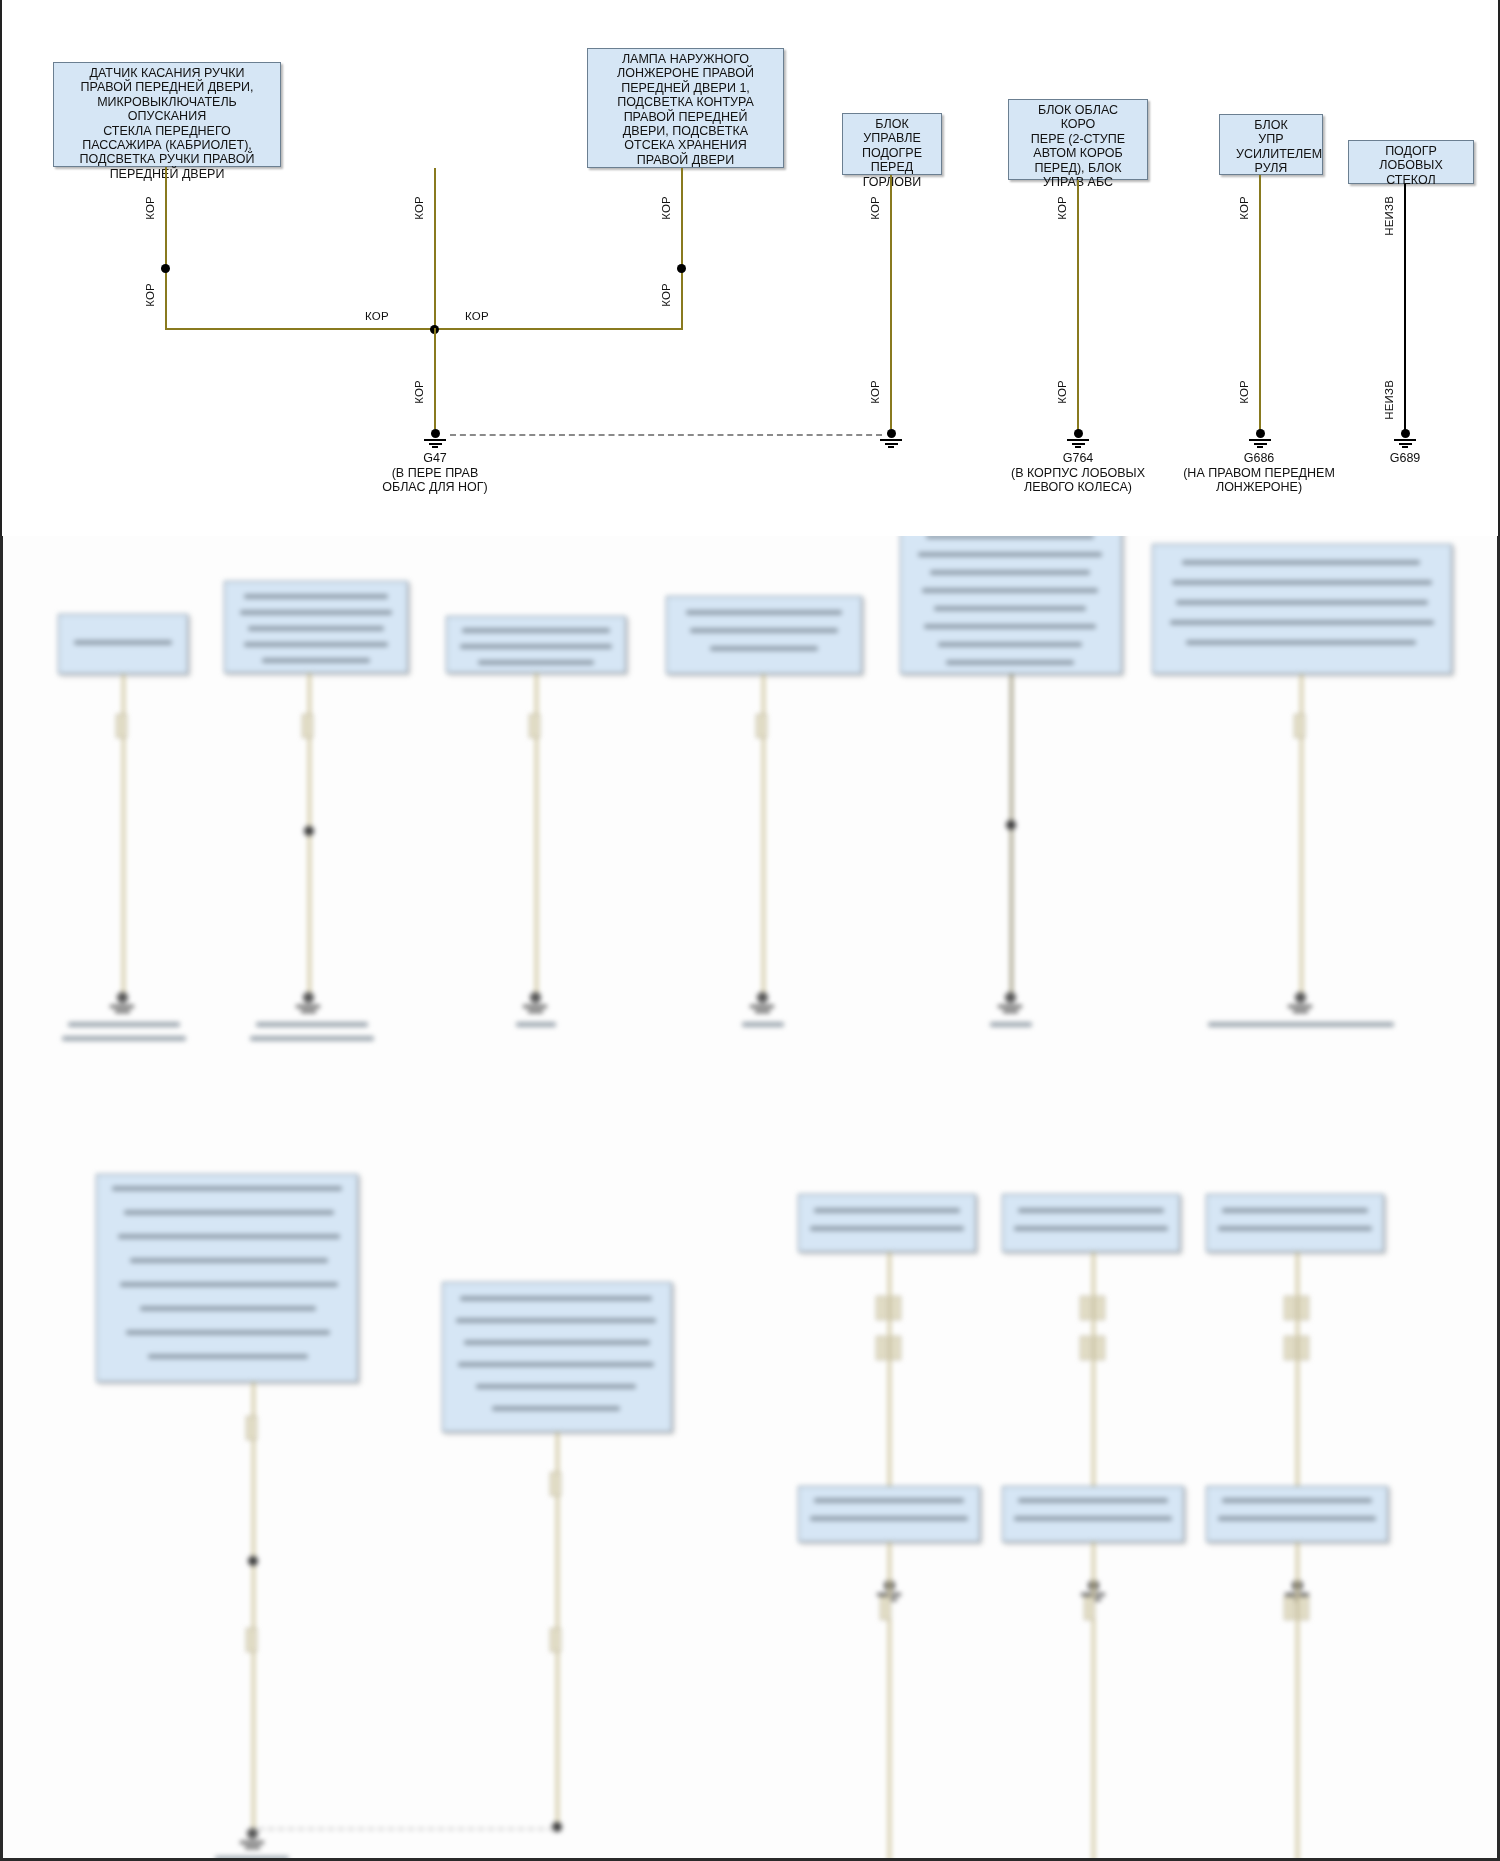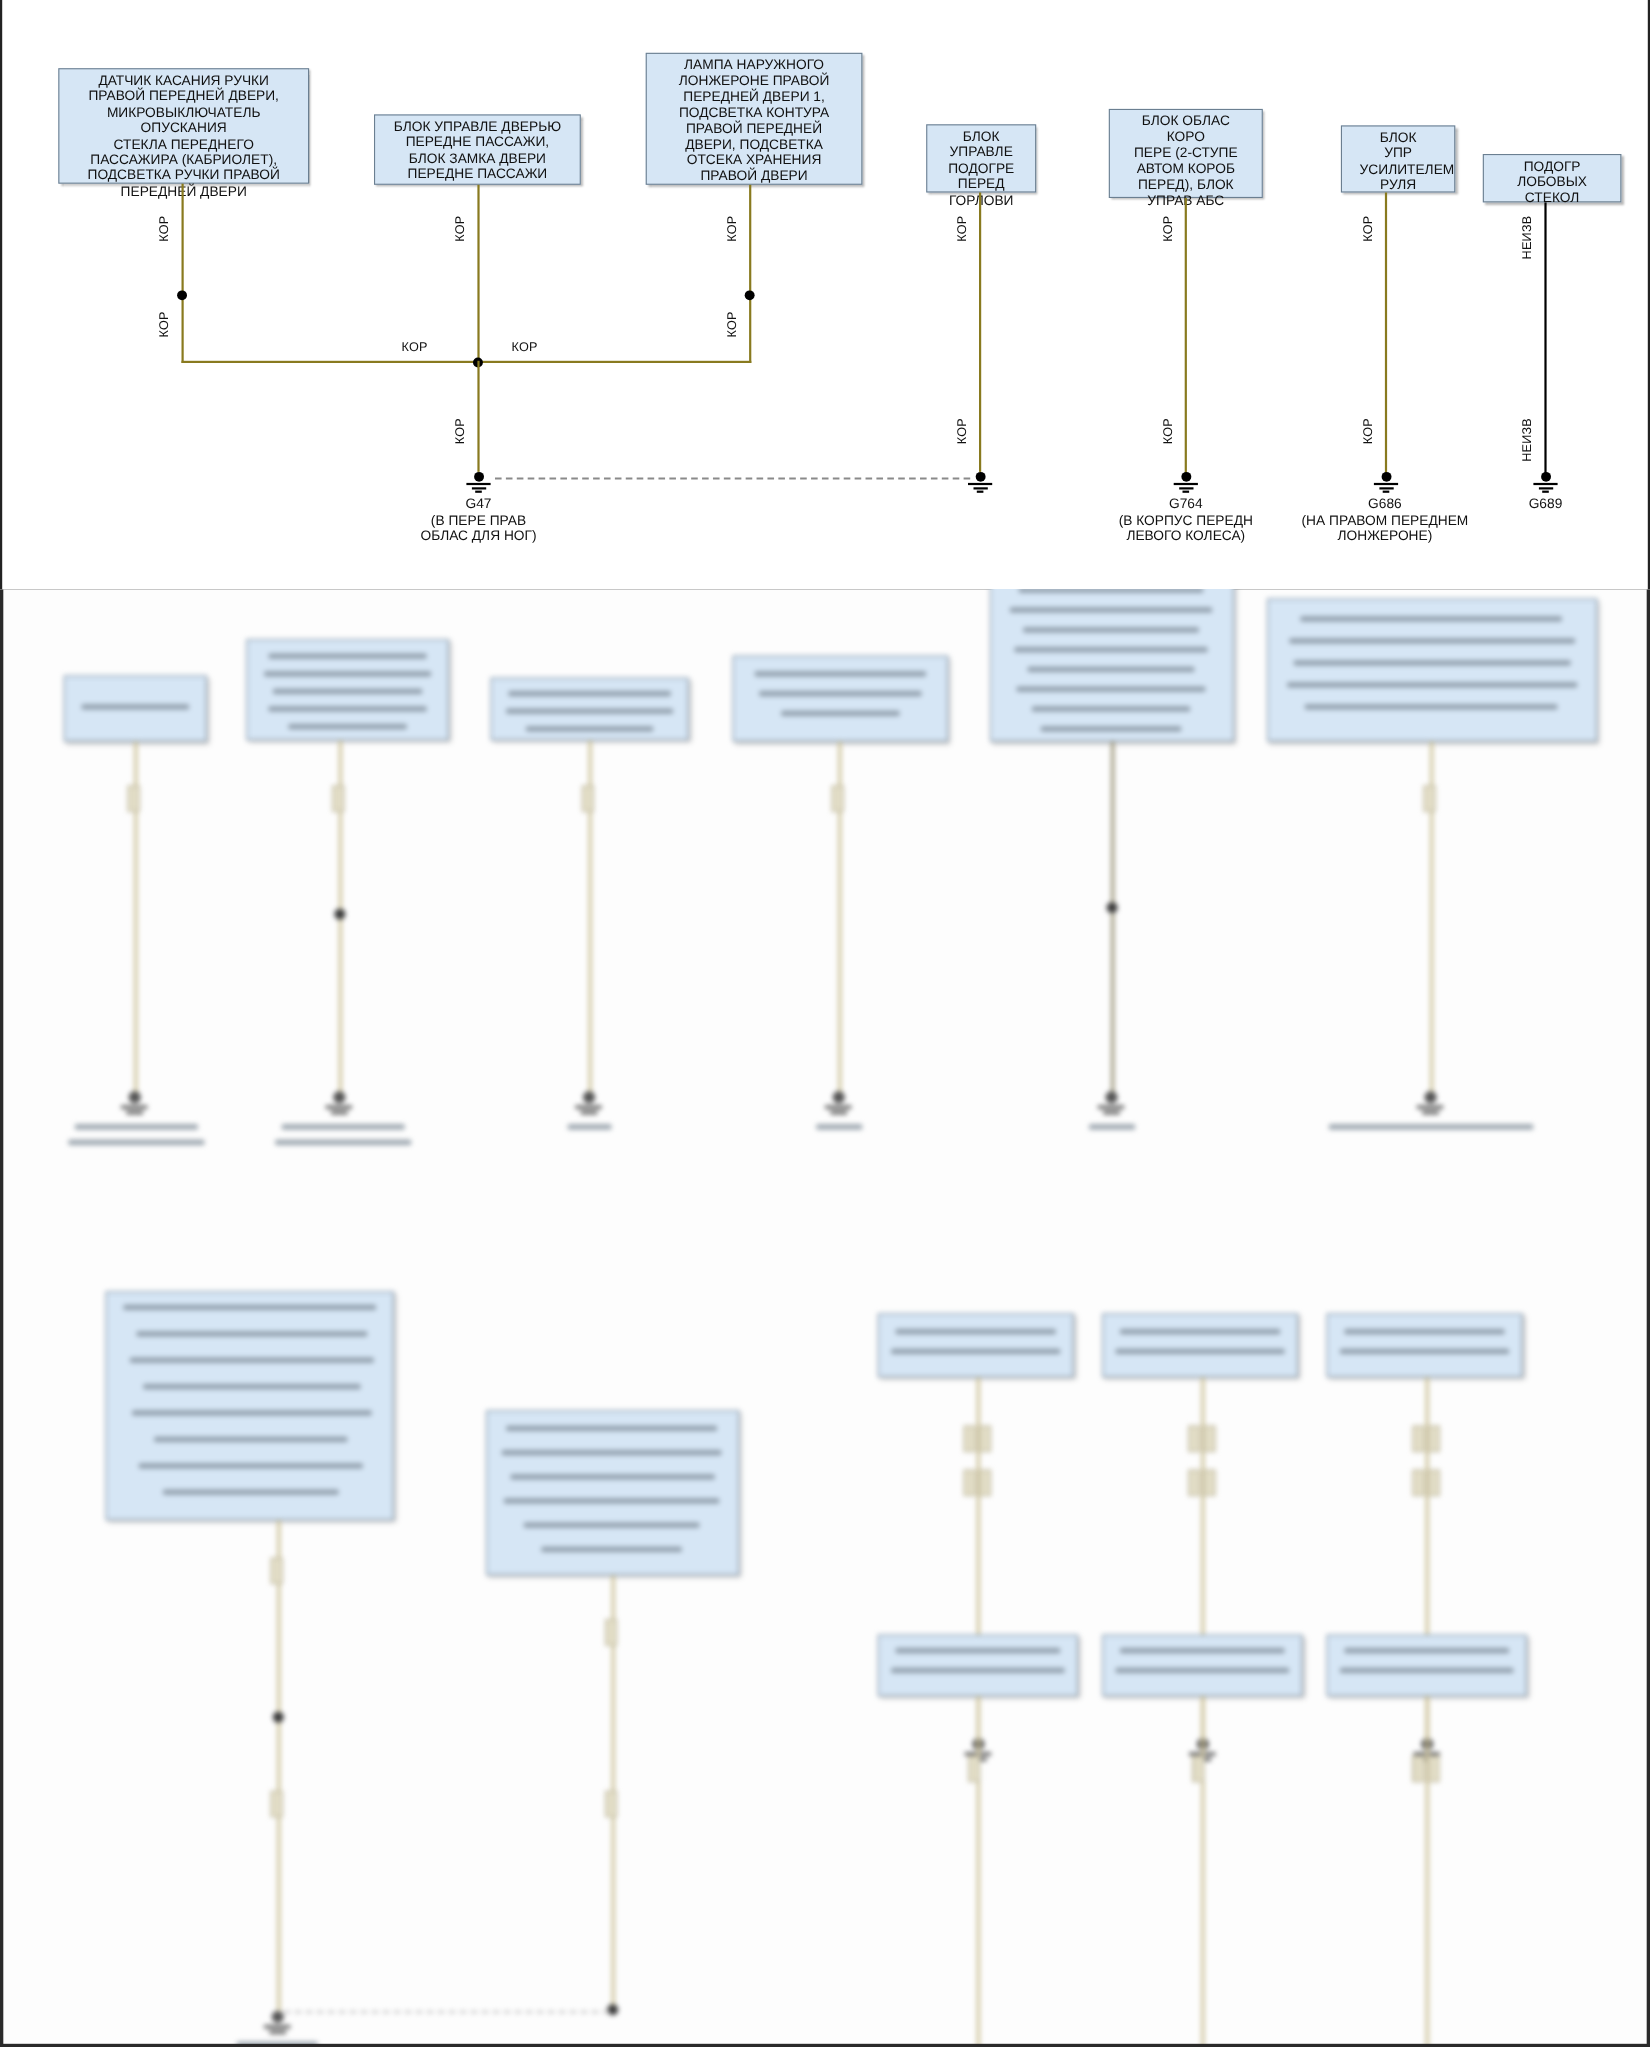--- a/index.html
+++ b/index.html
@@ -68,26 +68,20 @@
     <div class="node" style="left:53px;top:62px;width:228px;height:105px;">
       <span>ДАТЧИК КАСАНИЯ РУЧКИ</span>
       <span>ПРАВОЙ ПЕРЕДНЕЙ ДВЕРИ,</span>
       <span>МИКРОВЫКЛЮЧАТЕЛЬ ОПУСКАНИЯ</span>
       <span>СТЕКЛА ПЕРЕДНЕГО</span>
       <span>ПАССАЖИРА (КАБРИОЛЕТ),</span>
       <span>ПОДСВЕТКА РУЧКИ ПРАВОЙ</span>
       <span>ПЕРЕДНЕЙ ДВЕРИ</span>
     </div>
 
-    <div class="node" style="left:340px;top:104px;width:188px;height:64px;">
-      <span>БЛОК УПРАВЛЕ ДВЕРЬЮ</span>
-      <span>ПЕРЕДНЕ ПАССАЖИ,</span>
-      <span>БЛОК ЗАМКА ДВЕРИ</span>
-      <span>ПЕРЕДНЕ ПАССАЖИ</span>
-    </div>
 
     <div class="node" style="left:587px;top:48px;width:197px;height:120px;">
       <span>ЛАМПА НАРУЖНОГО</span>
       <span>ЛОНЖЕРОНЕ ПРАВОЙ</span>
       <span>ПЕРЕДНЕЙ ДВЕРИ 1,</span>
       <span>ПОДСВЕТКА КОНТУРА</span>
       <span>ПРАВОЙ ПЕРЕДНЕЙ</span>
       <span>ДВЕРИ, ПОДСВЕТКА</span>
       <span>ОТСЕКА ХРАНЕНИЯ</span>
       <span>ПРАВОЙ ДВЕРИ</span>
@@ -193,21 +187,21 @@
       <div class="b4"></div>
     </div>
 
     <div class="gtxt" style="left:345px;top:451px;width:180px;">
       <div>G47</div>
       <div>(В ПЕРЕ ПРАВ</div>
       <div>ОБЛАС ДЛЯ НОГ)</div>
     </div>
     <div class="gtxt" style="left:988px;top:451px;width:180px;">
       <div>G764</div>
-      <div>(В КОРПУС ПЕРЕДН</div>
+      <div>(В КОРПУС ЛОБОВЫХ</div>
       <div>ЛЕВОГО КОЛЕСА)</div>
     </div>
     <div class="gtxt" style="left:1168px;top:451px;width:182px;">
       <div>G686</div>
       <div>(НА ПРАВОМ ПЕРЕДНЕМ</div>
       <div>ЛОНЖЕРОНЕ)</div>
     </div>
     <div class="gtxt" style="left:1355px;top:451px;width:100px;">
       <div>G689</div>
     </div>

